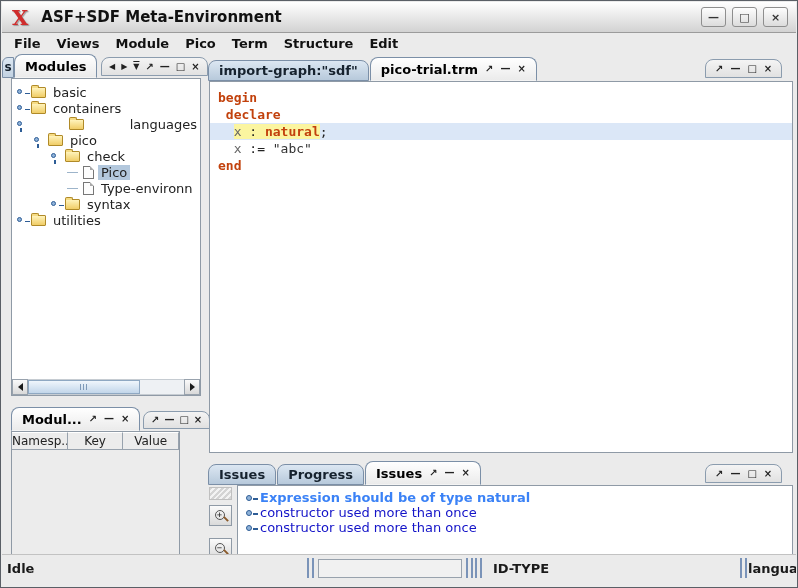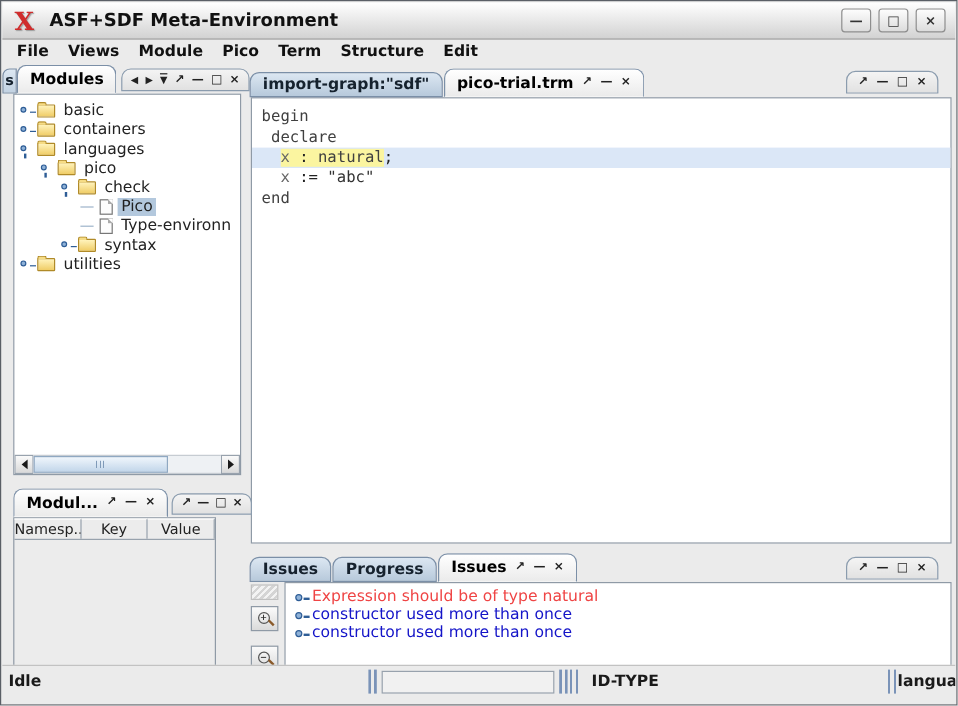--- a/index.html
+++ b/index.html
@@ -94,21 +94,21 @@
   .th { flex:1; border-right:1px solid #98a2ad; border-top:1px solid #fff;
     font-size:12px; color:#222; text-align:center; line-height:17px;
     overflow:hidden; white-space:nowrap; }
 
   
   .editor { position:absolute; left:208px; top:80px; width:584px; height:372px;
     background:#fff; border:1px solid #8f9aa6; padding-top:7px;
     font-family:"DejaVu Sans Mono",monospace; font-size:13px; }
   .code-line { height:17px; line-height:17px; white-space:pre; padding-left:8px; }
   .code-line.current { background:#dbe7f7; }
-  .kw { color:#404040; font-weight:normal; }
+  .kw { color:#c2410c; font-weight:bold; }
   .var { color:#666; }
   .pl { color:#222; }
   .str { color:#333; }
   .hl { background:#fbf5a0; }
 
   
   .issues-tools { position:absolute; left:208px; top:486px; width:26px; }
   .hatch { width:23px; height:13px; border:1px solid #c0c0c0;
     background:repeating-linear-gradient(135deg,#d4d4d4 0 2px,#f3f3f3 2px 4px); }
   .magbtn { width:23px; height:21px; margin-top:5px; border:1px solid #8f9aa6;
@@ -191,21 +191,21 @@
           <span class="icon-folder"></span>
           <span class="tree-label">basic</span>
         </div>
         <div class="tree-item" style="padding-left: 4px;">
           <span class="handle collapsed">
             <i class="circ"></i>
           </span>
           <span class="icon-folder"></span>
           <span class="tree-label">containers</span>
         </div>
-        <div class="tree-item" style="padding-left: 4px;">
+        <div class="tree-item" style="padding-left: 4px; justify-content: space-between;">
           <span class="handle expanded">
             <i class="circ"></i>
           </span>
           <span class="icon-folder"></span>
           <span class="tree-label">languages</span>
         </div>
         <div class="tree-item" style="padding-left: 21px;">
           <span class="handle expanded">
             <i class="circ"></i>
           </span>
@@ -330,21 +330,21 @@
     <div class="magbtn">
       <span class="mag">+</span>
     </div>
     <div class="magbtn second">
       <span class="mag">−</span>
     </div>
   </div>
   <div class="issues-box">
       <div class="issue-item">
         <span class="issue-handle"></span>
-        <span class="issue-text" style="color: #ef4444;">Expression should be of type natural</span>
+        <span class="issue-text" style="color: #3b82f6; font-weight: bold;">Expression should be of type natural</span>
       </div>
       <div class="issue-item">
         <span class="issue-handle"></span>
         <span class="issue-text" style="color: rgb(20, 20, 200);">constructor used more than once</span>
       </div>
       <div class="issue-item">
         <span class="issue-handle"></span>
         <span class="issue-text" style="color: rgb(20, 20, 200);">constructor used more than once</span>
       </div>
     </div>

